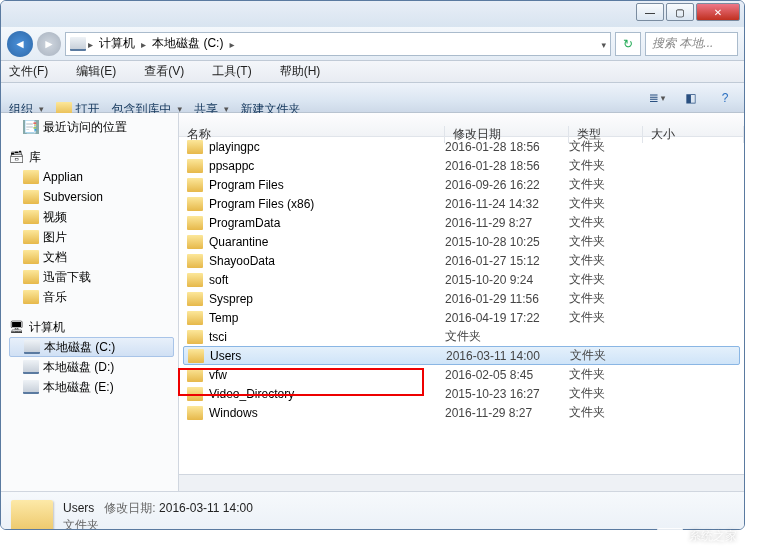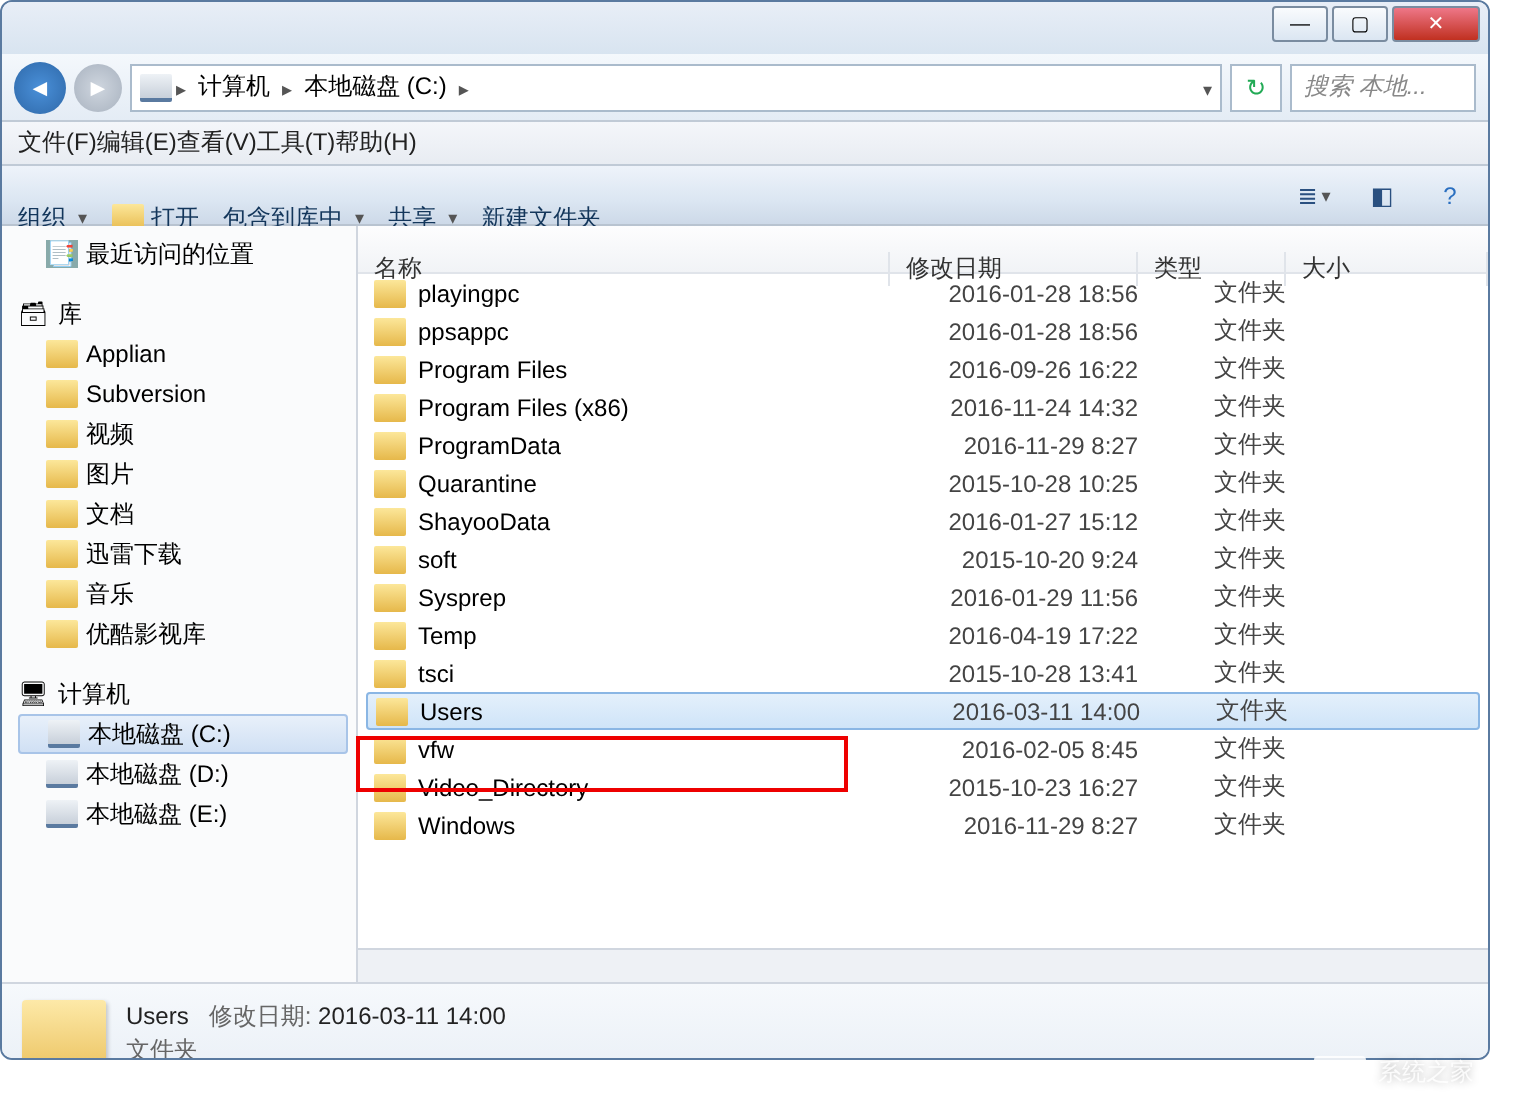--- a/index.html
+++ b/index.html
@@ -16,21 +16,21 @@
 .navbar { height: 34px; background: linear-gradient(#f4f8fc,#e4ecf5); display: flex; align-items: center; padding: 0 6px; gap: 4px; border-bottom: 1px solid #c0cad6; }
 .navbtn { width: 28px; height: 26px; border-radius: 4px; display: flex; align-items: center; justify-content: center; }
 .navbtn.back { background: radial-gradient(circle,#4a90d9,#2e68a8); color: #fff; border-radius: 50%; width: 26px; height: 26px; }
 .navbtn.fwd { background: radial-gradient(circle,#cfd6df,#a8b2bf); color: #fff; border-radius: 50%; width: 24px; height: 24px; }
 .breadcrumb { flex: 1; height: 24px; border: 1px solid #abc; background: #fff; display: flex; align-items: center; padding: 0 4px; gap: 2px; }
 .breadcrumb .crumb { padding: 0 4px; display: flex; align-items: center; gap: 4px; }
 .refreshbtn, .searchbox { height: 24px; border: 1px solid #abc; background: #fff; display: flex; align-items: center; padding: 0 6px; }
 .refreshbtn { width: 26px; justify-content: center; color: #2a5; }
 .searchbox { width: 93px; color: #888; font-style: italic; gap: 4px; }
 
-.menubar { height: 22px; background: linear-gradient(#f4f6fa,#e8ecf2); display: flex; align-items: center; padding: 0 8px; gap: 0; border-bottom: 1px solid #c0cad6; }
+.menubar { height: 22px; background: linear-gradient(#f4f6fa,#e8ecf2); display: flex; align-items: center; padding: 0 8px; gap: 28px; border-bottom: 1px solid #c0cad6; }
 .menubar span { color: #222; }
 
 .toolbar { height: 30px; background: linear-gradient(#eef3fa,#dbe6f2 60%,#cdd9e8); display: flex; align-items: center; padding: 0 8px; gap: 12px; border-bottom: 1px solid #b8c3d0; }
 .toolbar .tb { display: flex; align-items: center; gap: 4px; color: #13365b; margin-top: 23px; }
 .toolbar .spacer { flex: 1; }
 .toolbar .tbicon { width: 22px; height: 18px; display: flex; align-items: center; justify-content: center; color: #2a5080; }
 
 .body { display: flex; height: 378px; }
 .sidebar { width: 178px; border-right: 1px solid #d0d6df; overflow-y: auto; padding: 4px 0 4px 8px; background: #fafbfc; }
 .sidebar .node { height: 20px; display: flex; align-items: center; gap: 4px; padding-left: 14px; }
@@ -39,21 +39,21 @@
 .sidebar .hdr { margin-top: 10px; }
 .treeicon { width: 16px; height: 14px; flex: none; }
 .folder-y { background: linear-gradient(#fce79a,#e6b84a); border-radius: 1px; }
 .diskicon { background: linear-gradient(#eef2f6,#c8d0da); border-radius: 1px; border-bottom: 2px solid #5a7aa0; }
 
 .main { flex: 1; display: flex; flex-direction: column; position: relative; }
 .cols { height: 24px; display: flex; align-items: center; border-bottom: 1px solid #e0e4ea; background: linear-gradient(#fdfdfe,#f1f3f6); }
 .cols > div { padding: 0 8px; border-right: 1px solid #e0e4ea; color: #333; margin-top: 20px; }
 .c-name { width: 266px; } .c-date { width: 124px; } .c-type { width: 74px; } .c-size { flex:1; }
 
-.filelist { flex: 1; overflow: hidden; position: relative; text-align: right; }
+.filelist { flex: 1; overflow: hidden; position: relative; }
 .row { height: 19px; display: flex; align-items: center; padding-left: 8px; }
 .row.sel { background: linear-gradient(#e4f0fb,#cfe4f8); border: 1px solid #8ab6e4; border-radius: 2px; margin: 0 4px; padding-left: 4px; }
 .row .fname { width: 258px; display: flex; align-items: center; gap: 6px; }
 .row .fdate { width: 124px; color: #444; }
 .row .ftype { width: 74px; color: #444; }
 .row .ficon { width: 16px; height: 14px; flex: none; background: linear-gradient(#fce79a,#e6b84a); border-radius: 1px; }
 
 .redbox { position: absolute; border: 2px solid #e00; pointer-events: none; }
 #redbox1 { left: 178px; top: 368px; width: 246px; height: 28px; }
 
@@ -156,24 +156,20 @@
             <span>文档</span>
           </div>
           <div class="node">
             <span class="treeicon folder-y"></span>
             <span>迅雷下载</span>
           </div>
           <div class="node">
             <span class="treeicon folder-y"></span>
             <span>音乐</span>
           </div>
-          <div class="node">
-            <span class="treeicon folder-y"></span>
-            <span>优酷影视库</span>
-          </div>
         </div>
 
       <div class="node root hdr">
           <span class="treeicon">🖥</span>
           <span>计算机</span>
         </div>
       <div id="sb-drives">
           <div class="node sel">
             <span class="treeicon diskicon"></span>
             <span>本地磁盘 (C:)</span>
@@ -275,21 +271,20 @@
               <span>Temp</span>
             </span>
             <span class="fdate">2016-04-19 17:22</span>
             <span class="ftype">文件夹</span>
           </div>
           <div class="row">
             <span class="fname">
               <span class="ficon"></span>
               <span>tsci</span>
             </span>
-            <span class="fdate">2015-10-28 13:41</span>
             <span class="ftype">文件夹</span>
           </div>
           <div class="row sel">
             <span class="fname">
               <span class="ficon"></span>
               <span>Users</span>
             </span>
             <span class="fdate">2016-03-11 14:00</span>
             <span class="ftype">文件夹</span>
           </div>

